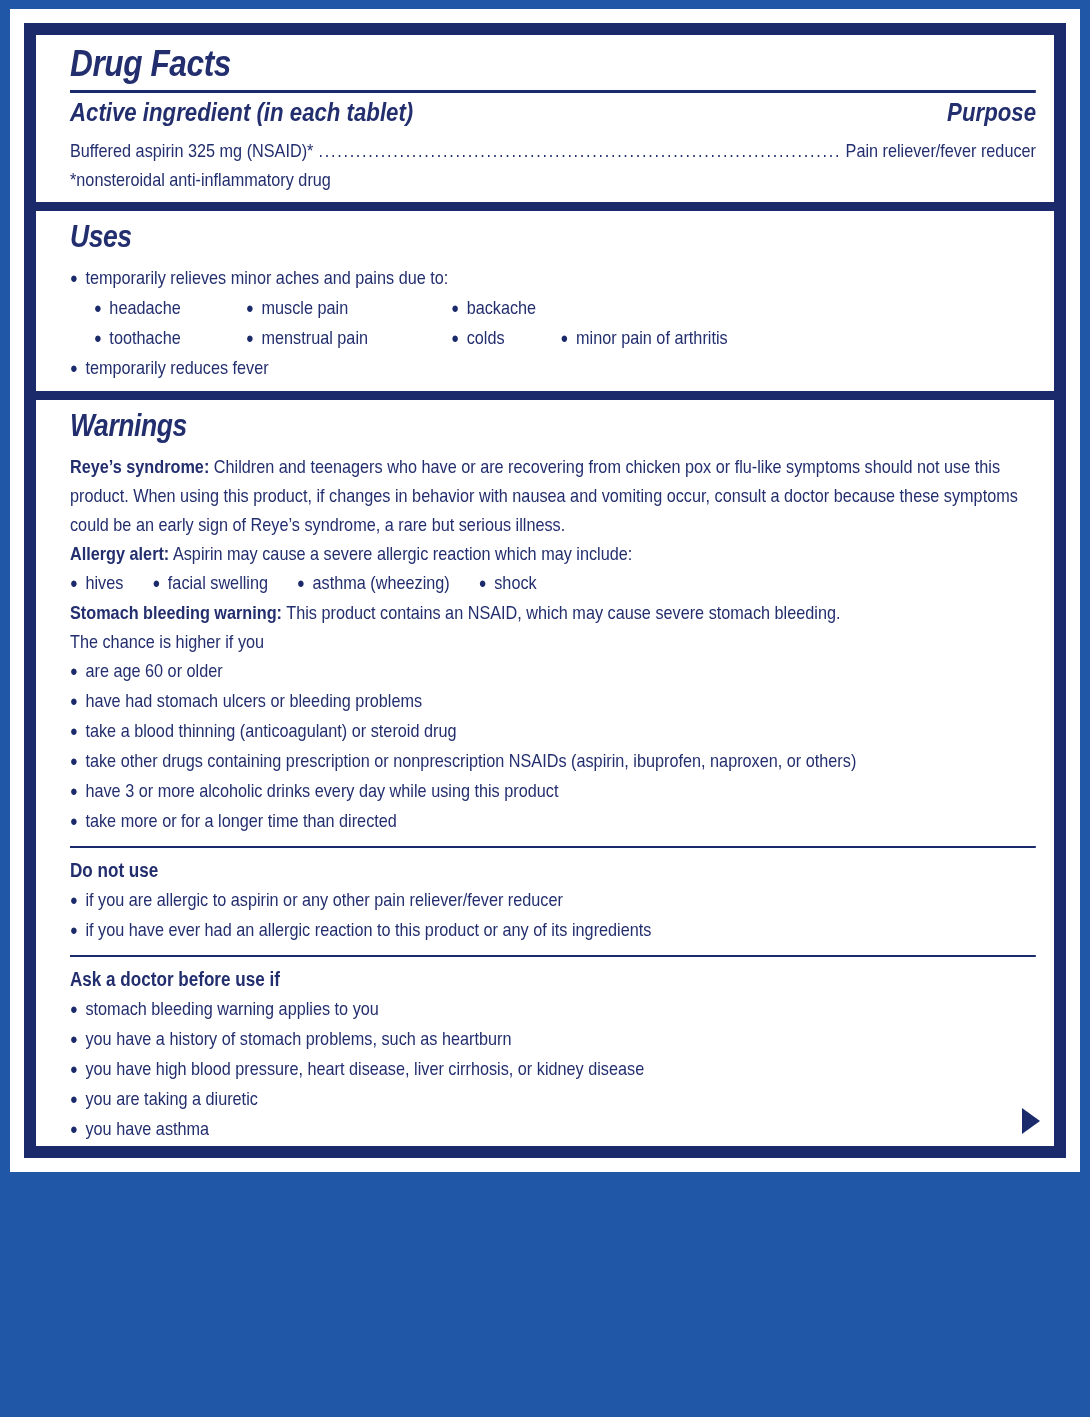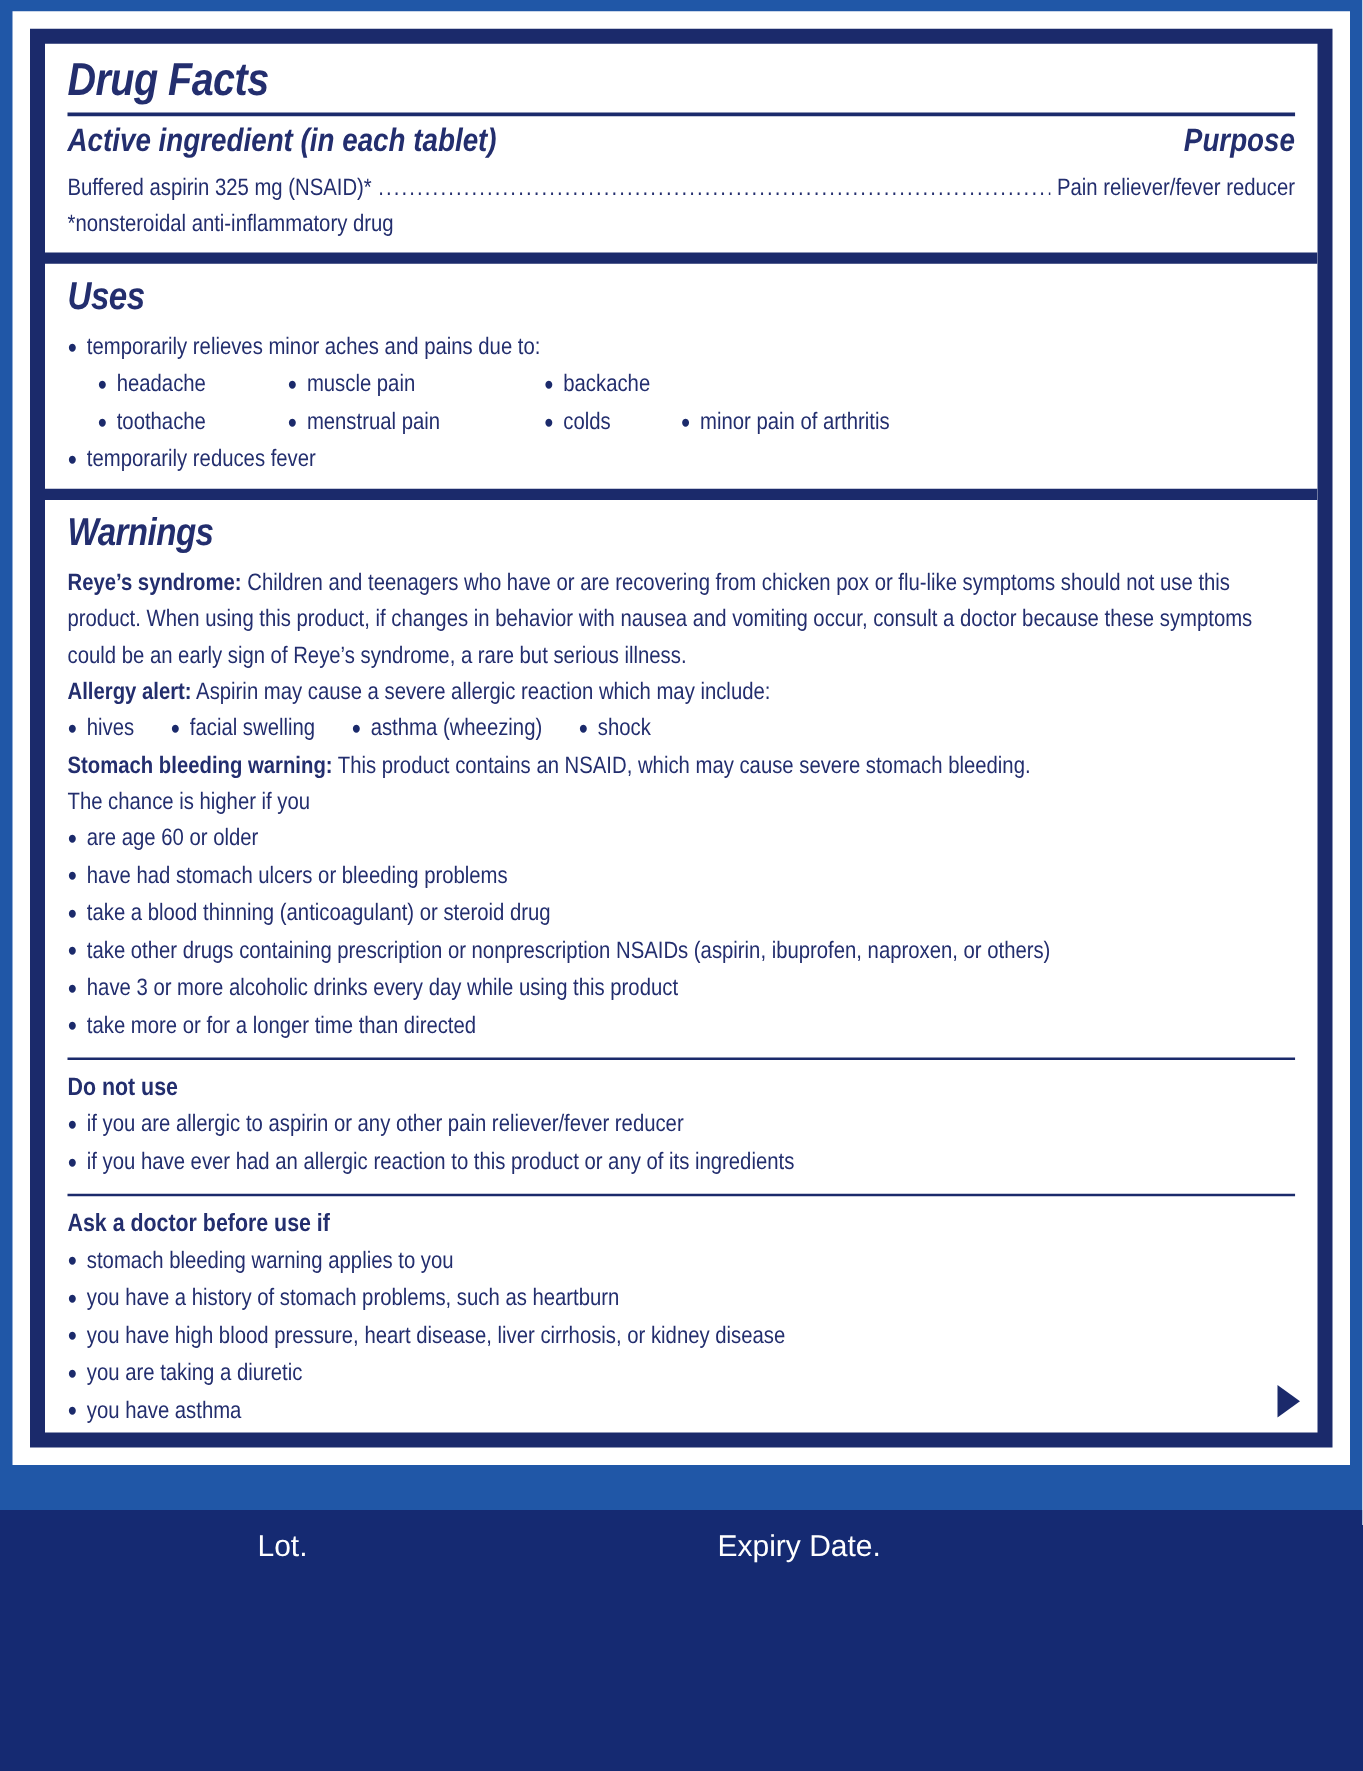--- a/index.html
+++ b/index.html
@@ -22,21 +22,21 @@
   }
   .card {
     width:100%; height:100%;
     background:#ffffff;
     border:12px solid #1b2a6b;
     overflow:hidden;
     position:relative;
     color:#232e6e;
   }
 
-  .sec { padding:4px 18px 8px 18px; }
+  .sec { padding:4px 18px 8px 18px;margin-left:16px; }
 
   
   .cx { width:117%; transform:scaleX(0.8547); transform-origin:left top; }
 
   .title-xl {
     font-size:37px; font-weight:bold; font-style:italic;
     letter-spacing:-0.5px; padding-top:4px;
   }
   .rule-under-title { height:3px; background:#1b2a6b; margin:5px 0 4px 0; }
 
@@ -265,17 +265,13 @@
               <span class="dot"></span>
               <span>you have a sodium-restricted diet</span>
             </div>
         </div>
       </section>
 
       <div class="arrow-icon"></div>
     </div>
   </div>
 
-  <div class="footer-band">
-    <span class="lot-label">Lot.</span>
-    <span class="expiry-label">Expiry Date.</span>
-  </div>
 </div>
 
 </body></html>

